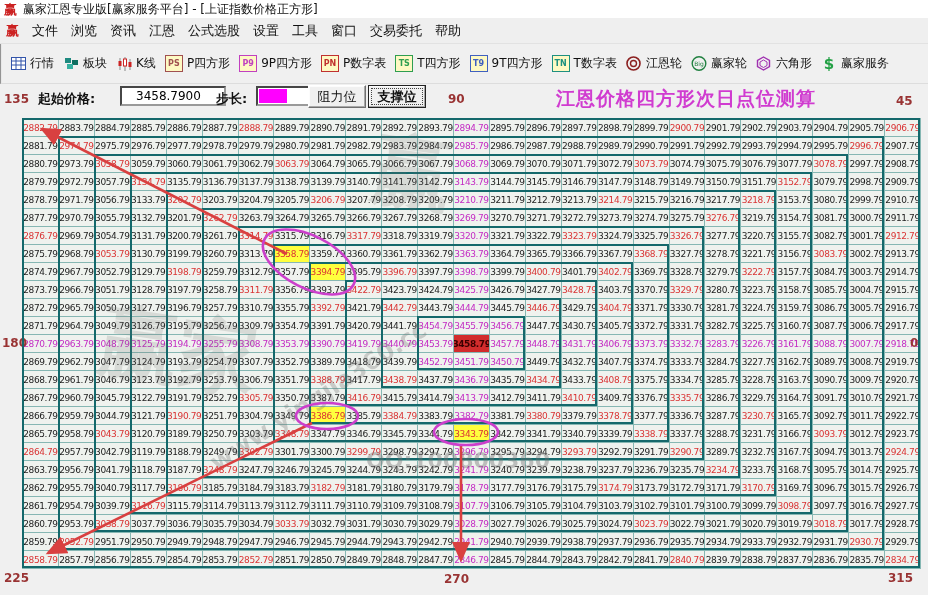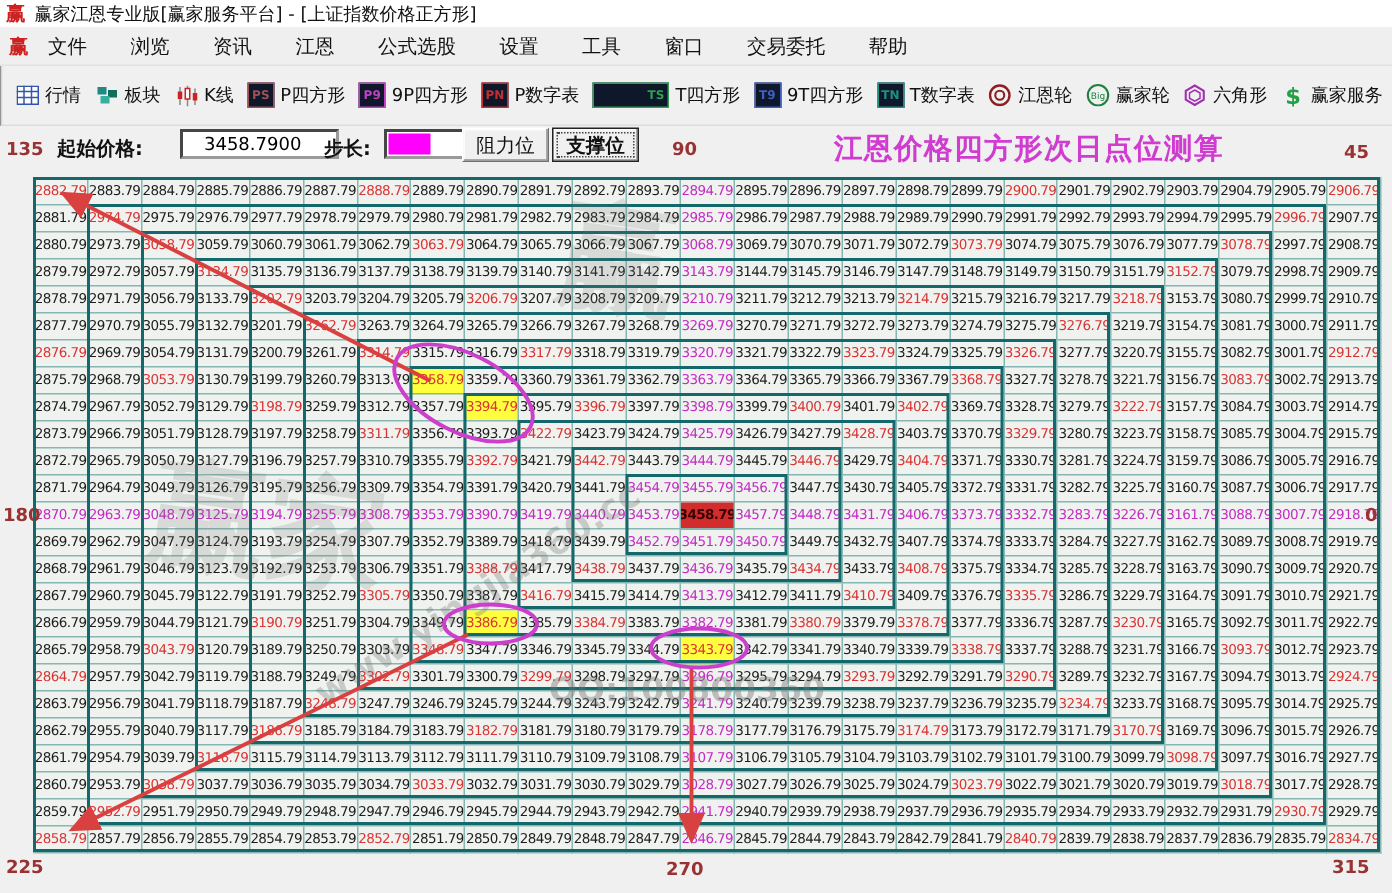--- a/index.html
+++ b/index.html
@@ -8,29 +8,29 @@
   .app{position:absolute;inset:0;}
   
   .titlebar{position:absolute;left:0;top:0;width:928px;height:18px;background:#FFFFFF;
             display:flex;align-items:center;gap:6px;padding-left:4px;box-sizing:border-box;}
   .logo{color:#CC2222;font-weight:bold;font-size:13px;line-height:13px;}
   .title{font-size:12px;color:#111;}
   
   .menubar{position:absolute;left:0;top:18px;width:928px;height:26px;background:#EFEFEF;
            display:flex;align-items:center;box-sizing:border-box;padding-left:6px;border-bottom:1px solid #E2E2E2;}
   .doclogo{color:#CC2222;font-weight:bold;font-size:13px;margin-right:10px;}
-  #menu{display:flex;gap:23px;}
+  #menu{display:flex;gap:7px;}
   .menu-item{font-size:13px;color:#111;padding:2px 3px;cursor:default;}
   
   .toolbar{position:absolute;left:0;top:44px;width:928px;height:40px;background:#F0F0F0;
            display:flex;align-items:center;gap:9px;padding-left:8px;box-sizing:border-box;
            border-bottom:1px solid #DDD;border-left:2px groove #E8E8E8;}
   .tb-item{display:flex;align-items:center;gap:4px;font-size:12px;color:#111;}
   .tb-badge{width:16px;height:15px;border:1px solid;font-size:8px;font-weight:bold;
-            display:flex;align-items:center;justify-content:center;background:#0f172a;}
+            display:flex;align-items:center;justify-content:center;background:#fef9c3;}
   .tb-shape{width:16px;height:15px;display:flex;align-items:center;justify-content:center;}
   
   .controlbar{position:absolute;left:0;top:84px;width:928px;height:28px;background:#F0F0F0;}
   .angle{position:absolute;font-size:12px;font-weight:bold;color:#993333;}
   .lbl{position:absolute;font-size:13px;font-weight:bold;color:#111;top:6px;}
   .price-input{position:absolute;left:120px;top:2px;width:74px;height:16px;font-size:12px;
                border:2px inset #9a9a9a;background:#fff;padding:0 14px;font-family:"DejaVu Sans",sans-serif;}
   .combo{position:absolute;left:256px;top:2px;width:80px;height:20px;border:2px inset #9a9a9a;
          background:#fff;display:flex;align-items:stretch;box-sizing:border-box;}
   .swatch{width:28px;margin:1px;background:#FF00FF;}
@@ -125,21 +125,21 @@
       </span>
       <span class="tb-item">
         <span class="tb-badge" style="color: rgb(192, 64, 192); border-color: rgb(192, 64, 192); text-align: right;">P9</span>
         <span>9P四方形</span>
       </span>
       <span class="tb-item">
         <span class="tb-badge" style="color: rgb(192, 48, 48); border-color: rgb(192, 48, 48);">PN</span>
         <span>P数字表</span>
       </span>
       <span class="tb-item">
-        <span class="tb-badge" style="color: rgb(46, 158, 80); border-color: rgb(46, 158, 80); padding-left: 33px;">TS</span>
+        <span class="tb-badge" style="color: rgb(46, 158, 80); border-color: rgb(46, 158, 80);">TS</span>
         <span>T四方形</span>
       </span>
       <span class="tb-item">
         <span class="tb-badge" style="color: rgb(64, 96, 192); border-color: rgb(64, 96, 192);">T9</span>
         <span>9T四方形</span>
       </span>
       <span class="tb-item">
         <span class="tb-badge" style="color: rgb(30, 144, 128); border-color: rgb(30, 144, 128);">TN</span>
         <span>T数字表</span>
       </span>

